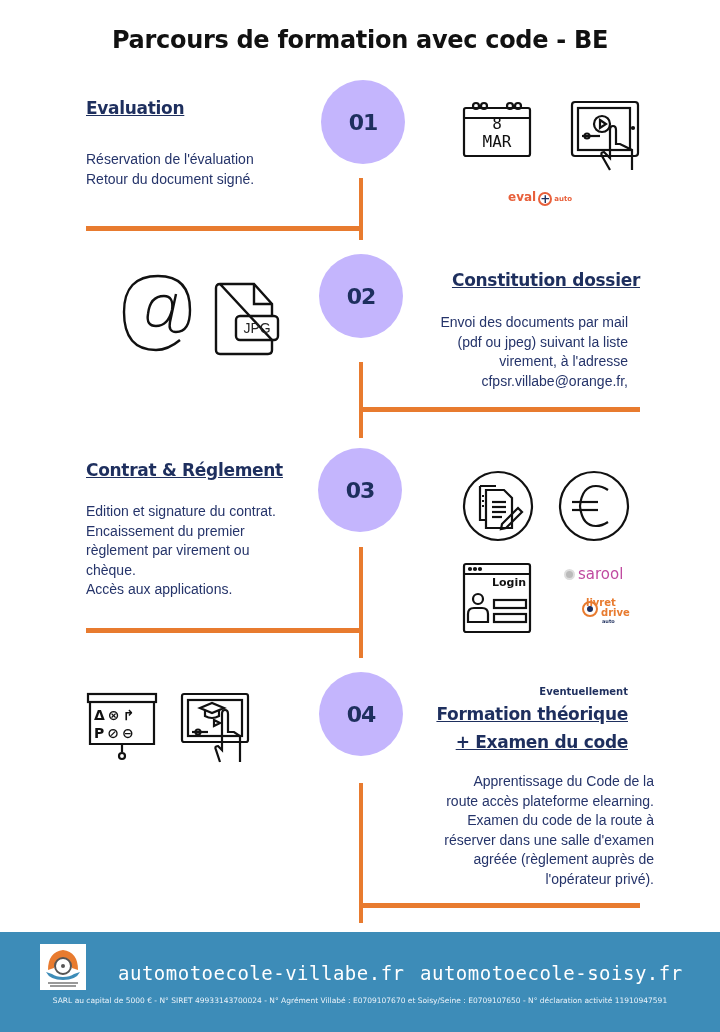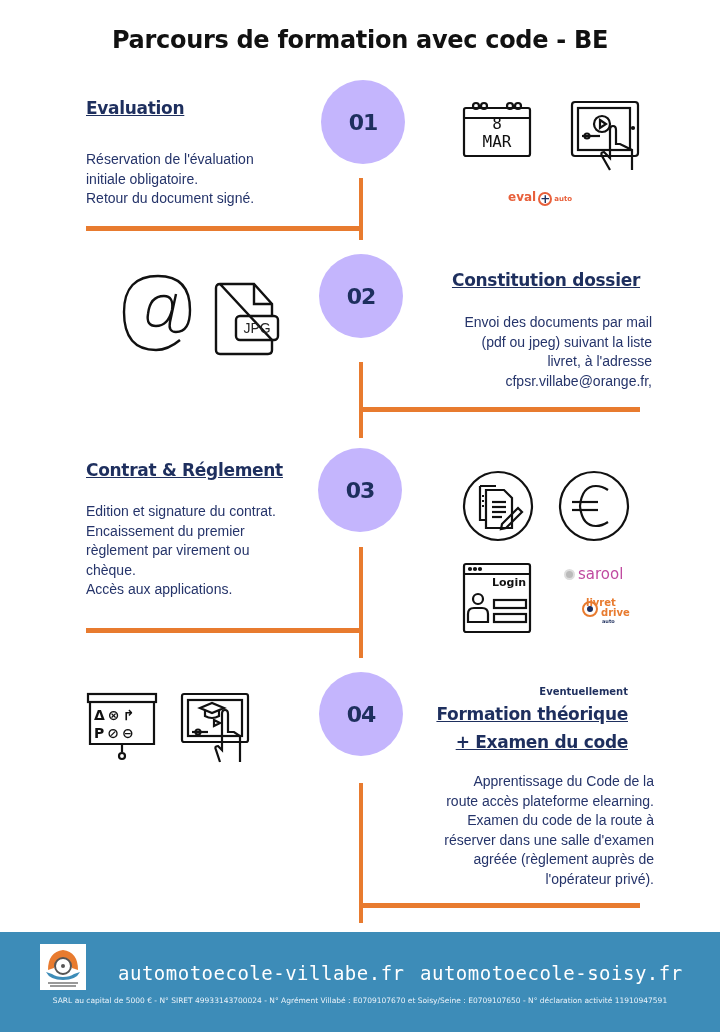--- a/index.html
+++ b/index.html
@@ -35,21 +35,20 @@
 </style>
 </head>
 <body>
 
 <div class="title">Parcours de formation avec code - BE</div>
 
 <div class="heading" style="left:86px; top:98px;">Evaluation</div>
 <div class="circle" style="left:321px; top:80px;">01</div>
 <div class="body-text" style="left:86px; top:150px;">
   <div>Réservation de l'évaluation</div>
-  <div>initiale obligatoire.</div>
   <div>Retour du document signé.</div>
 </div>
 <div class="vline" style="left:359px; top:178px; height:62px;"></div>
 <div class="hline" style="left:86px; top:226px; width:275px;"></div>
 
 <div class="icon" style="left:462px; top:100px; width:70px; height:58px;">
   <svg viewBox="0 0 70 58" fill="none" stroke="#111" stroke-width="2.2">
     <rect x="2" y="8" width="66" height="48" rx="2"></rect>
     <line x1="2" y1="18" x2="68" y2="18"></line>
     <circle cx="14" cy="6" r="3"></circle>
@@ -87,24 +86,24 @@
   <svg viewBox="0 0 66 74" fill="none" stroke="#111" stroke-width="2.4">
     <path d="M6 2 L40 2 L58 22 L58 34 M58 58 L58 68 Q58 72 54 72 L6 72 Q2 72 2 68 L2 6 Q2 2 6 2 Z"></path>
     <path d="M40 2 L40 22 L58 22"></path>
     <rect x="22" y="34" width="42" height="24" rx="4"></rect>
   </svg>
   <div style="position:absolute; left:22px; top:38px; width:42px; text-align:center; font-size:14px; color:#222; font-family:'Liberation Sans',sans-serif;">JPG</div>
 </div>
 
 <div class="circle" style="left:319px; top:254px;">02</div>
 <div class="heading right" style="right:80px; top:270px;">Constitution dossier</div>
-<div class="body-text right" style="right:68px; top:313px;">
+<div class="body-text right" style="right:92px; top:313px;">
   <div>Envoi des documents par mail</div>
   <div>(pdf ou jpeg) suivant la liste</div>
-  <div>livret, à l'adresse</div>
+  <div>virement, à l'adresse</div>
   <div>cfpsr.villabe@orange.fr,</div>
 </div>
 <div class="vline" style="left:359px; top:362px; height:76px;"></div>
 <div class="hline" style="left:359px; top:407px; width:281px;"></div>
 
 <div class="heading" style="left:86px; top:460px;">Contrat &amp; Réglement</div>
 <div class="circle" style="left:318px; top:448px;">03</div>
 <div class="body-text" style="left:86px; top:502px;">
   <div>Edition et signature du contrat.</div>
   <div>Encaissement du premier</div>

